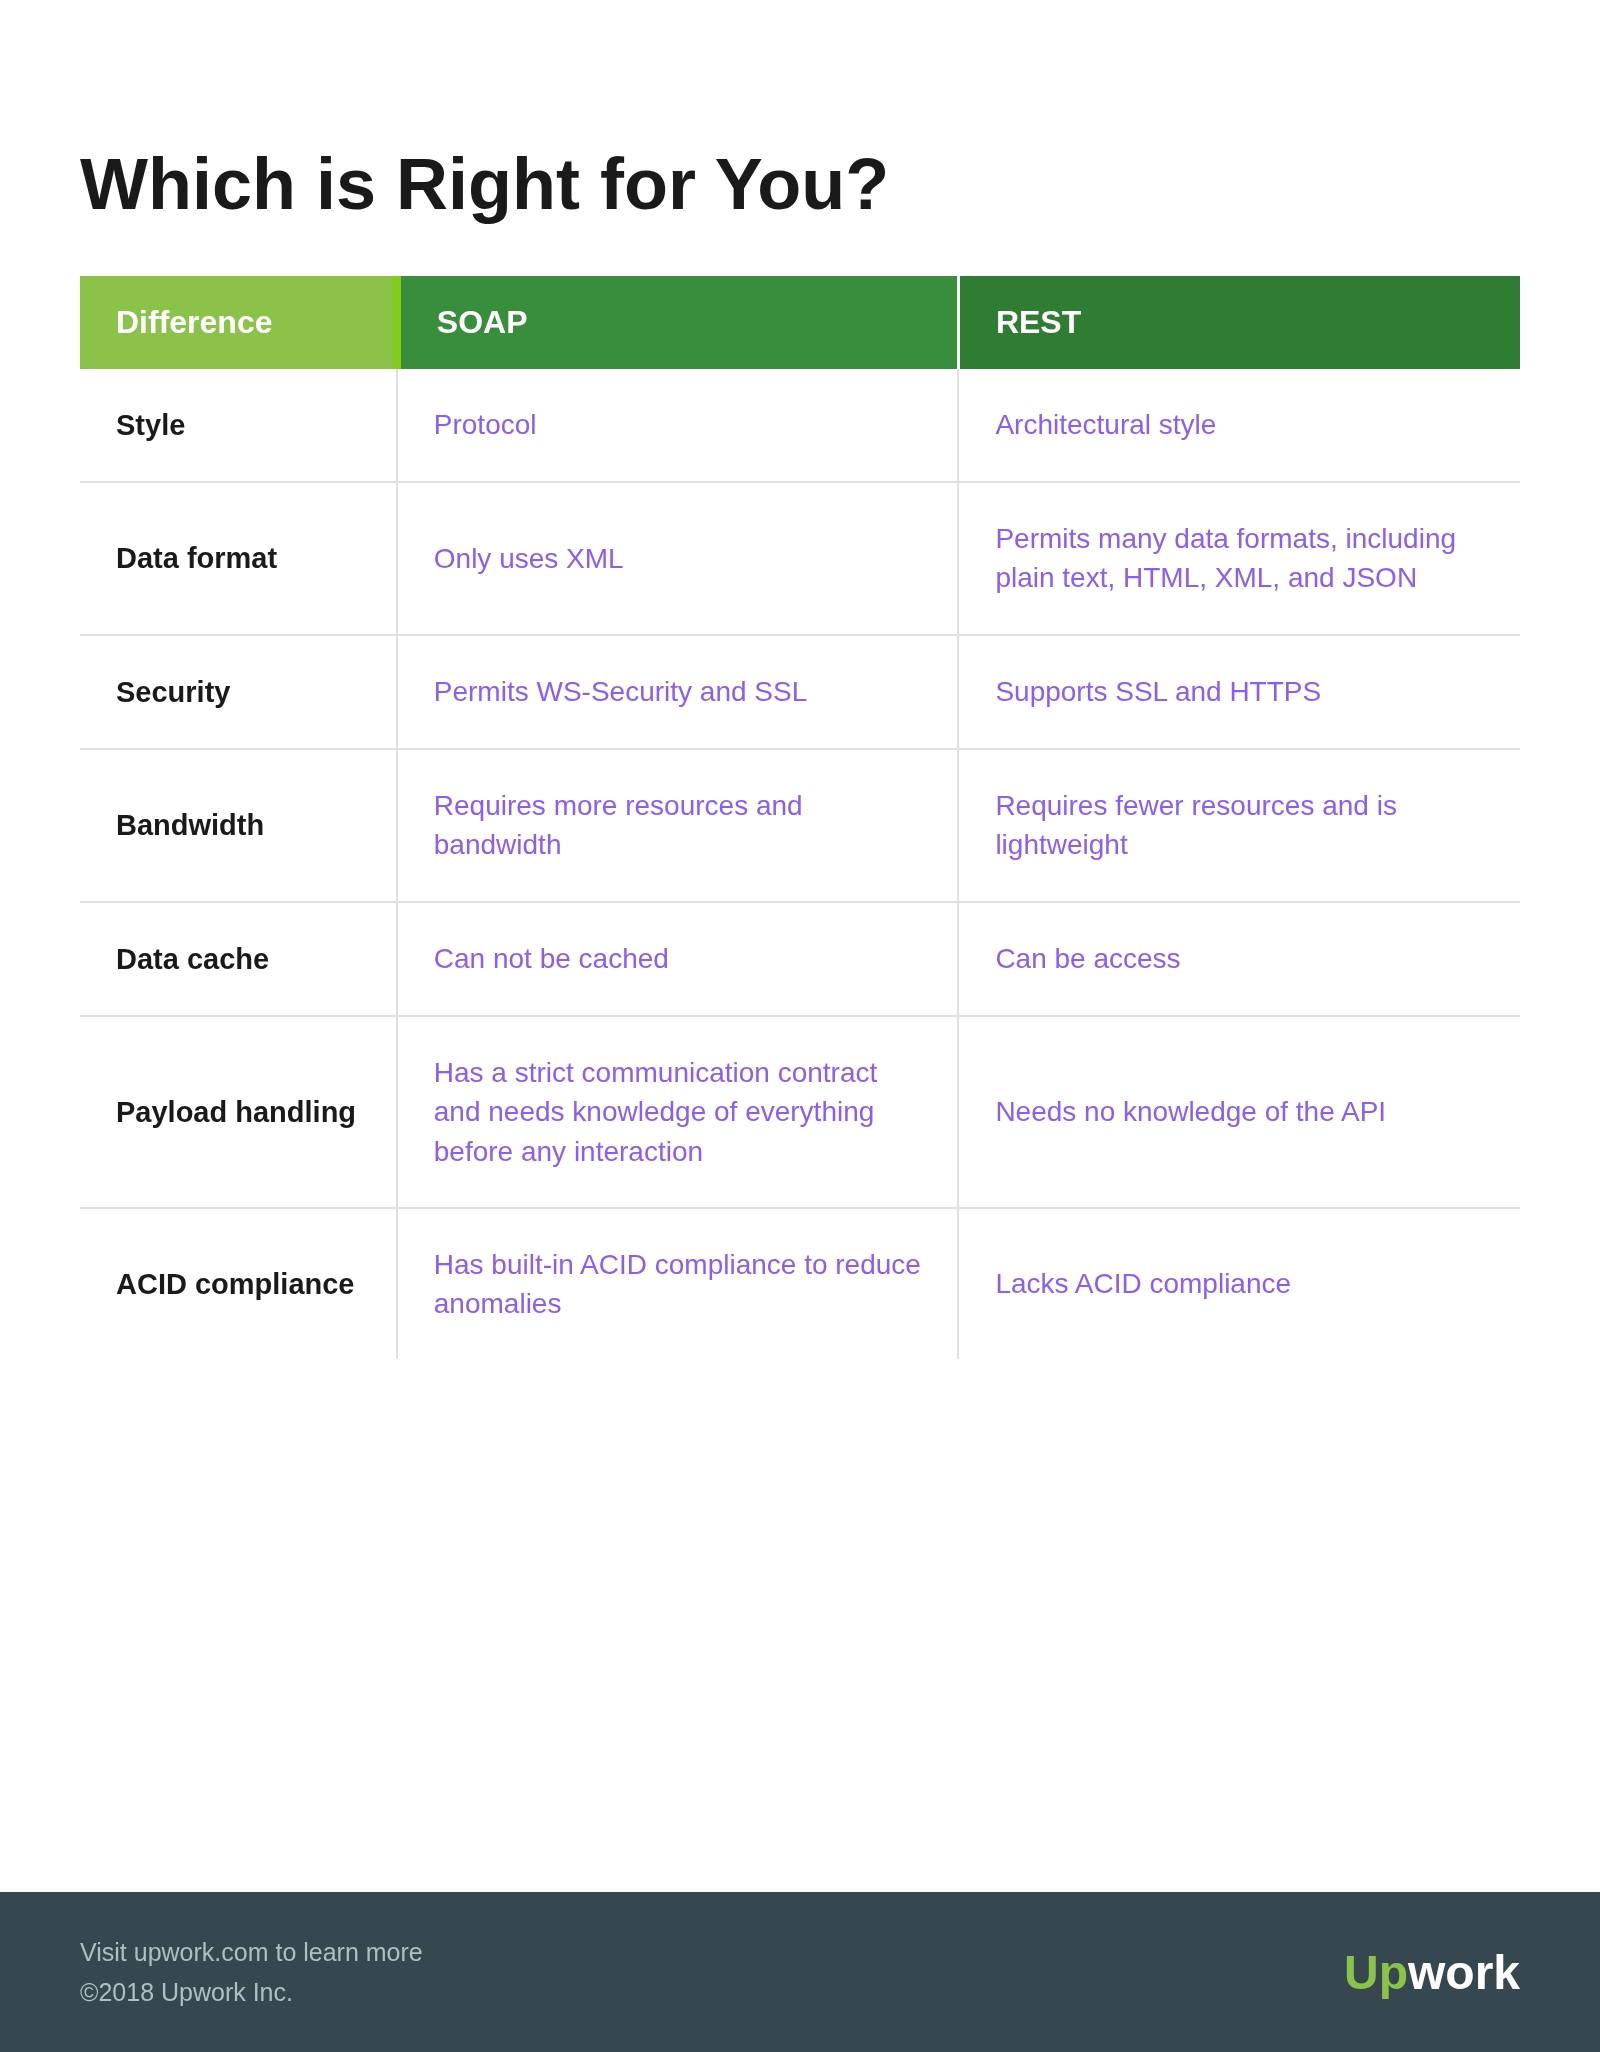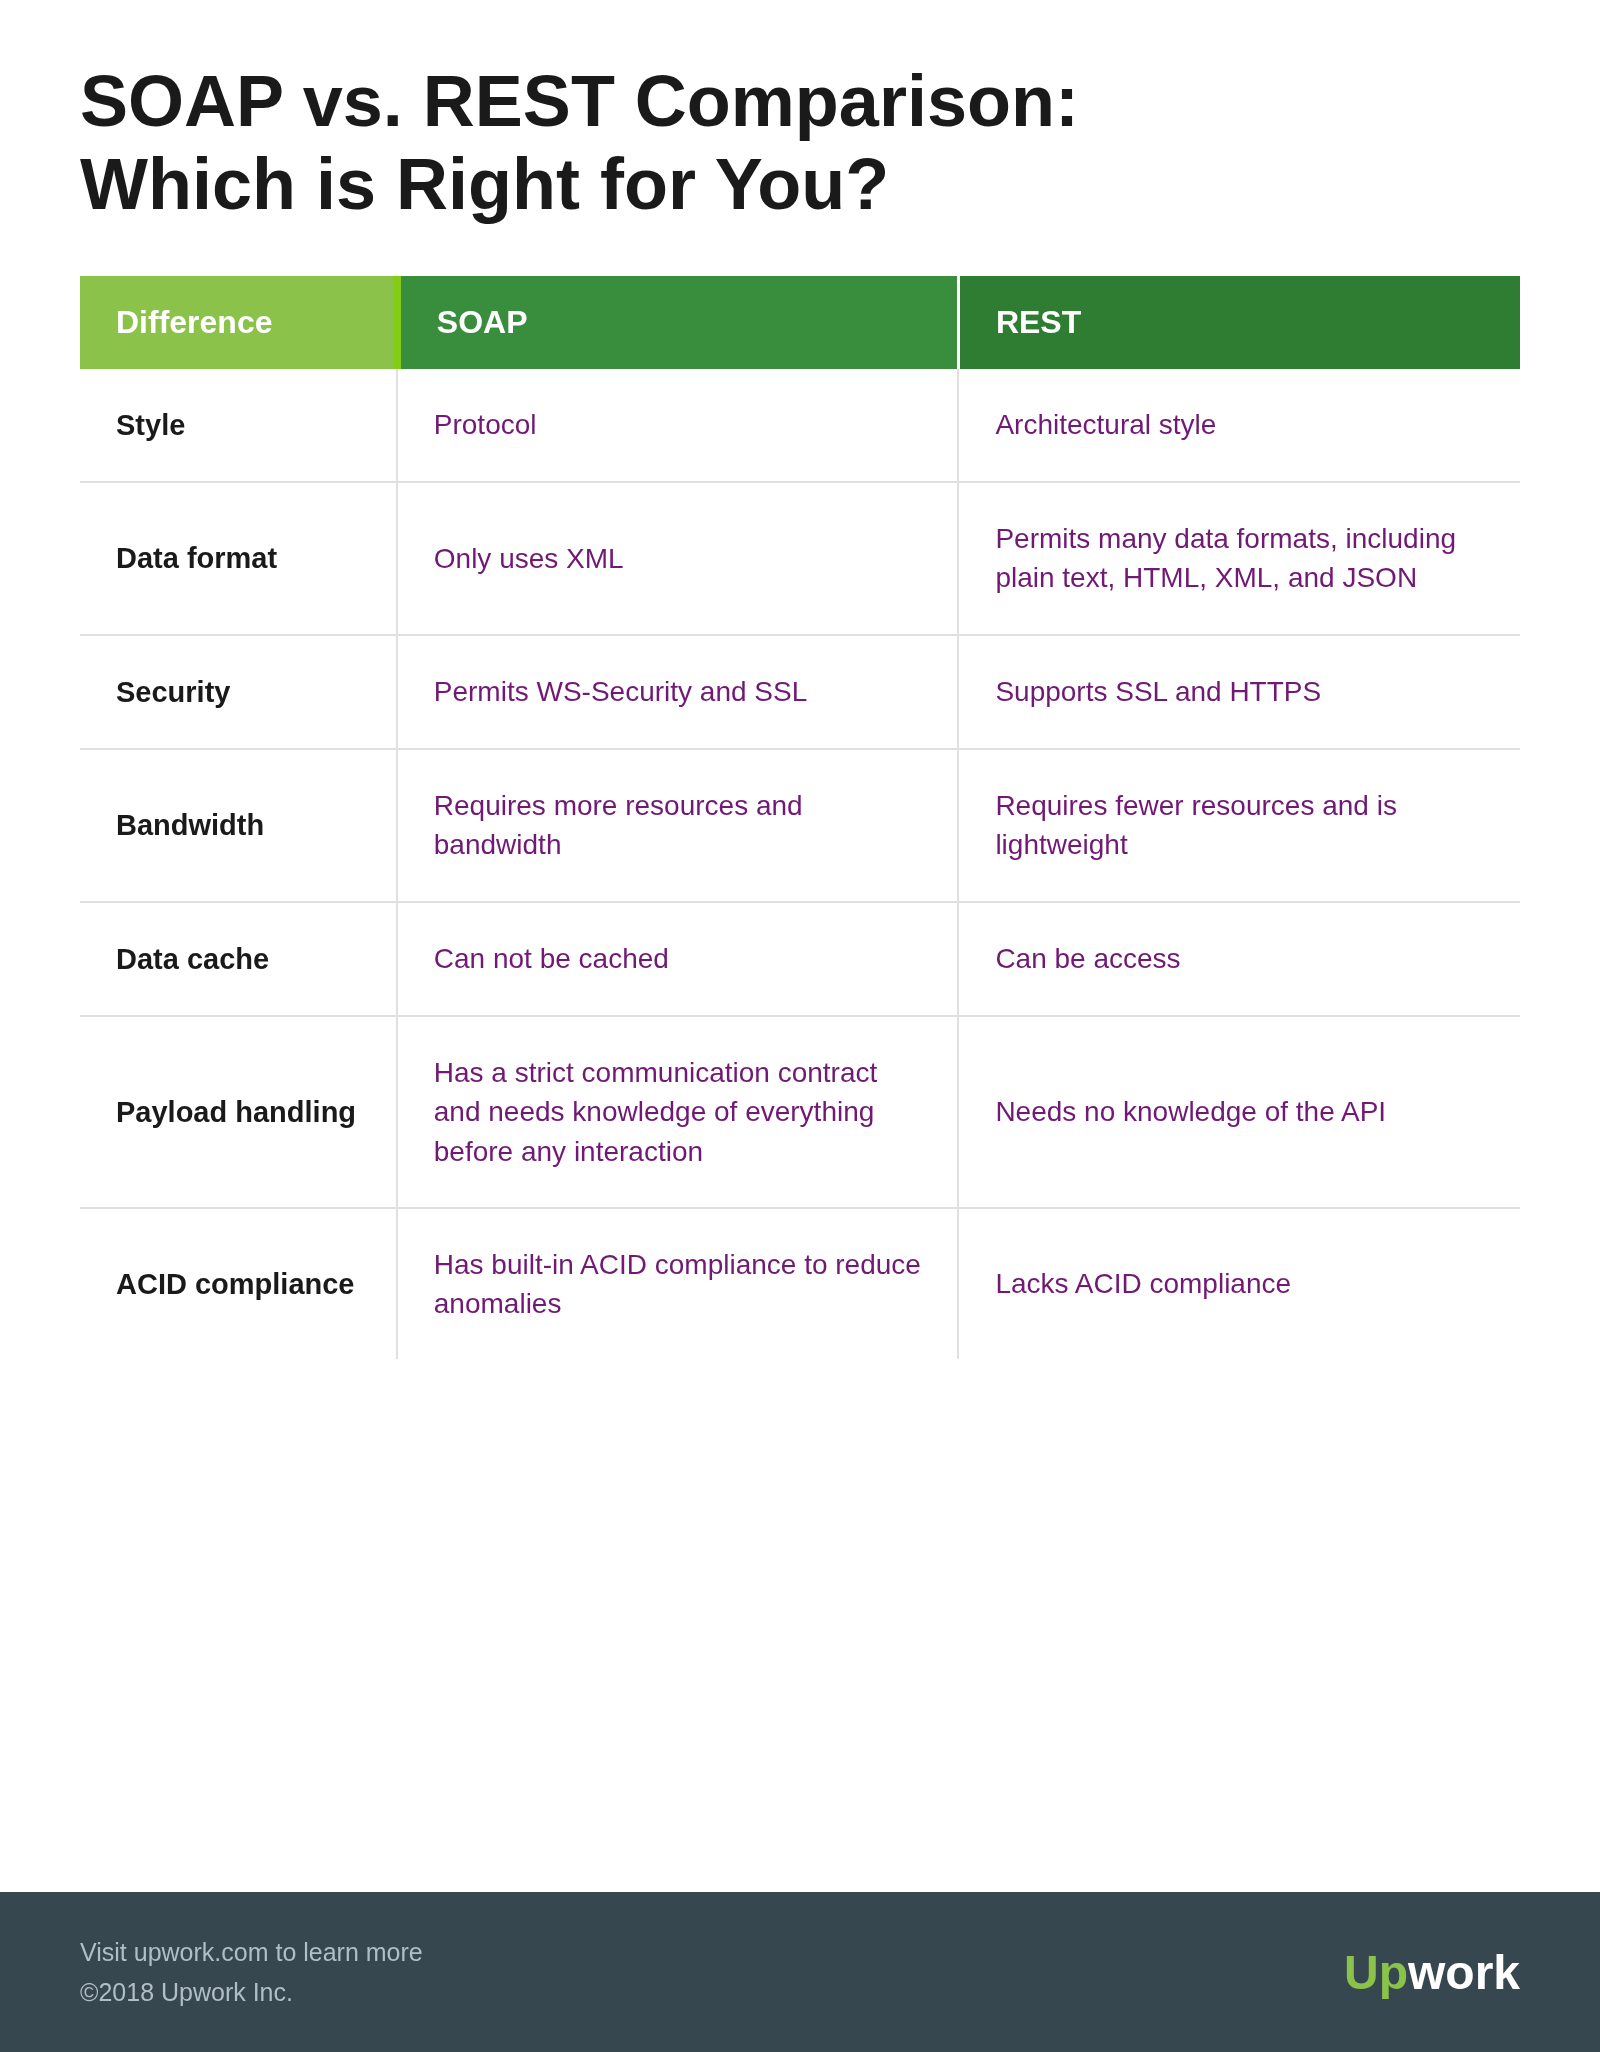--- a/index.html
+++ b/index.html
@@ -70,21 +70,21 @@
     }
 
     .comparison-table tbody tr:last-child {
       border-bottom: none;
     }
 
     .comparison-table tbody td {
       padding: 36px 36px;
       vertical-align: middle;
       font-size: 28px;
-      color: #701a75;
+      color: #8b5cf6;
       line-height: 1.4;
       border-right: 2px solid #e0e0e0;
     }
 
     .comparison-table tbody td:last-child {
       border-right: none;
     }
 
     .comparison-table tbody td.col-difference {
       font-weight: 800;
@@ -120,21 +120,21 @@
 
     .footer-logo .logo-work {
       color: #ffffff;
     }
   </style>
 </head>
 <body>
 
 <div class="main-content">
   <h1 class="page-title">
-    <span>SOAP vs. REST Comparison:</span><br>
+    <br>
     <span>Which is Right for You?</span>
   </h1>
 
   <table class="comparison-table">
     <thead>
       <tr>
         <th class="col-difference">Difference</th>
         <th class="col-soap">SOAP</th>
         <th class="col-rest">REST</th>
       </tr>

